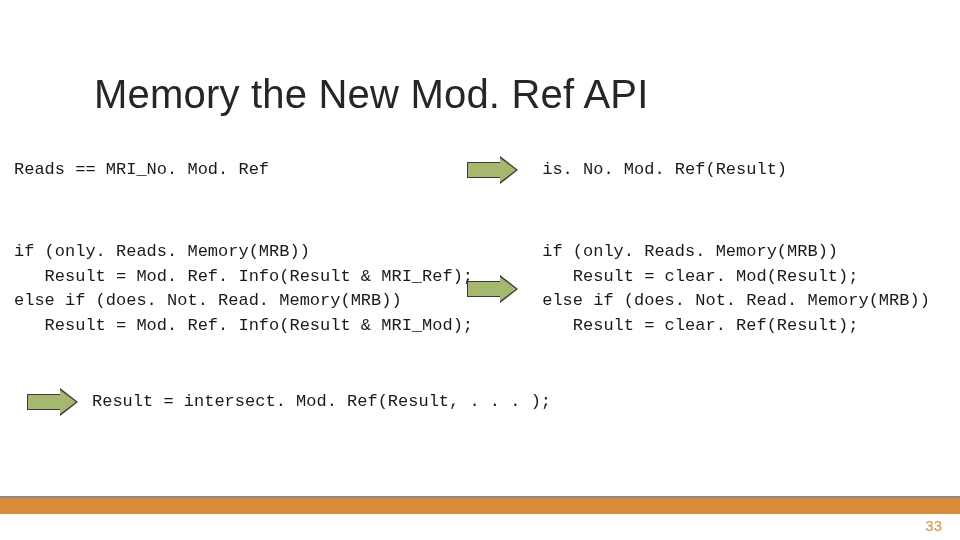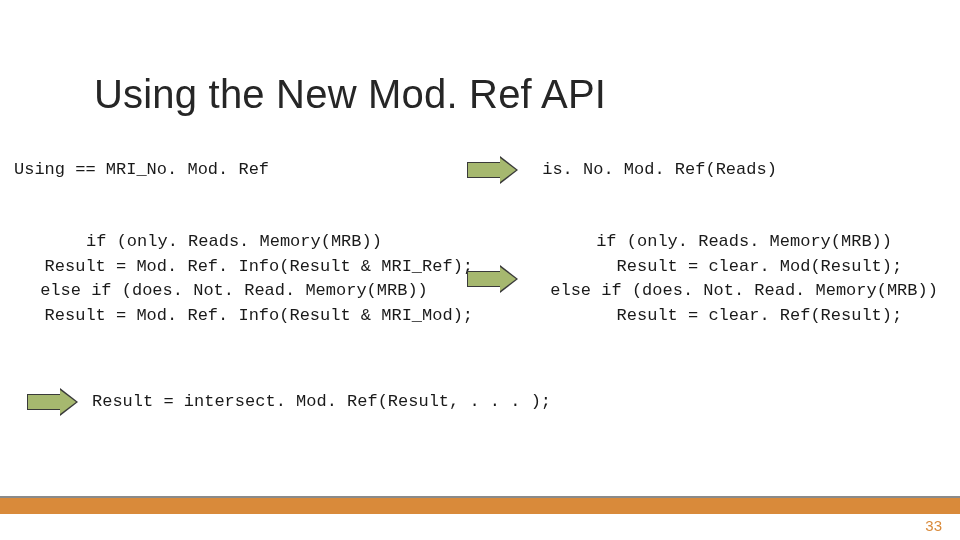--- a/index.html
+++ b/index.html
@@ -50,21 +50,21 @@
     flex: 1;
   }
   .code {
     font-family: Consolas, "Courier New", monospace;
     font-size: 17px;
     line-height: 1.45;
     color: #1a1a1a;
     white-space: pre;
   }
   .row1 { top: 158px; }
-  .row2 { top: 230px; text-align: center; }
+  .row2 { top: 240px; }
   .row3 { top: 390px; }
 
   
   .arrow {
     position: relative;
     width: 52px;
     height: 22px;
   }
   .arrow-shaft {
     position: absolute;
@@ -120,32 +120,32 @@
     bottom: 6px;
     font-size: 15px;
     color: #d98a3a;
   }
 </style>
 </head>
 <body>
 
 <div class="slide">
 
-  <div class="title">Using the New Mod. Ref API</div>
+  <div class="title">Memory the New Mod. Ref API</div>
 
   <div class="row row1">
-    <div class="left-col code">Using == MRI_No. Mod. Ref</div>
+    <div class="left-col code">Reads == MRI_No. Mod. Ref</div>
     <div class="arrow-col">
       <div class="arrow">
         <div class="arrow-shaft"></div>
         <div class="arrow-head"></div>
         <div class="arrow-head-fill"></div>
       </div>
     </div>
-    <div class="right-col code"> is. No. Mod. Ref(Reads)</div>
+    <div class="right-col code"> is. No. Mod. Ref(Result)</div>
   </div>
 
   <div class="row row2">
     <div class="left-col code">if (only. Reads. Memory(MRB))
    Result = Mod. Ref. Info(Result &amp; MRI_Ref);
 else if (does. Not. Read. Memory(MRB))
    Result = Mod. Ref. Info(Result &amp; MRI_Mod);</div>
     <div class="arrow-col">
       <div class="arrow">
         <div class="arrow-shaft"></div>

